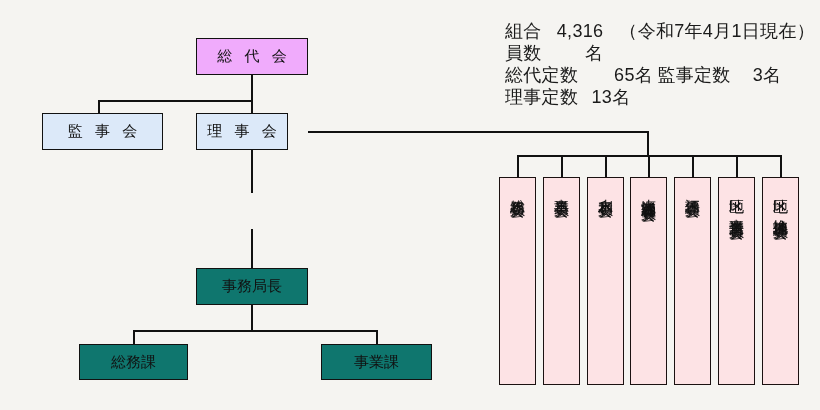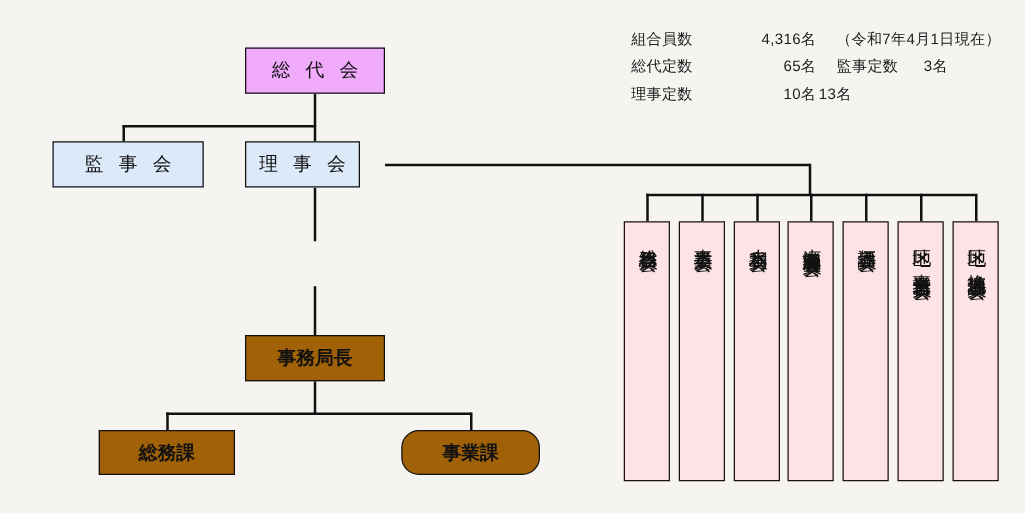--- a/index.html
+++ b/index.html
@@ -10,49 +10,49 @@
     color:#111;
     overflow:hidden;
   }
   #stage{position:relative;width:820px;height:410px;}
 
   
   .legend{
     position:absolute;
     left:505px; top:20px;
     width:310px;
-    font-size:12px;
+    font-size:18px;
     line-height:22px;
     color:#1a1a1a;
     letter-spacing:.3px;
   }
   .legend .lrow{display:flex;width:100%;}
   .legend .c1{width:78px;text-align:left;}
   .legend .c2{width:70px;text-align:right;padding-right:2px;}
   .legend .c3{width:78px;text-align:center;padding-right:6px;}
-  .legend .c4{width:56px;text-align:left;}
+  .legend .c4{width:56px;text-align:center;}
   .legend .note{padding-left:14px;white-space:nowrap;}
 
   
   .node{
     position:absolute;
     box-sizing:border-box;
     border:1.6px solid #111;
     display:flex;
     align-items:center;
     justify-content:center;
     font-size:15px;
     letter-spacing:4px;
     text-indent:4px;
     white-space:nowrap;
   }
   .node.tight{letter-spacing:0;text-indent:0;}
   .green{background:#f0abfc;}
   .blue {background:#dce9f9;}
-  .yellow{background:#a16207;font-weight:bold;}
+  .yellow{background:#0f766e;}
 
   
   .vbox{
     position:absolute;
     box-sizing:border-box;
     border:1.6px solid #1b1111;
     background:#fde3e5;
     top:177px;
     height:208px;
     width:37px;
@@ -88,21 +88,20 @@
       <span class="note">（令和7年4月1日現在）</span>
     </div>
     <div class="lrow">
       <span class="c1">総代定数</span>
       <span class="c2">65名</span>
       <span class="c3">監事定数</span>
       <span class="c4">3名</span>
     </div>
     <div class="lrow">
       <span class="c1">理事定数</span>
-      <span class="c2">10名</span>
       <span class="c4">13名</span>
     </div>
   </div>
 
   <div class="ln lnv" style="left:251px;top:75px;height:26px;"></div>
 
   <div class="ln lnh" style="left:98px;top:100px;width:154px;"></div>
 
   <div class="ln lnv" style="left:98px;top:100px;height:13px;"></div>
 
@@ -135,21 +134,21 @@
 
   <div class="node blue" style="left:42px;top:113px;width:121px;height:37px;">監 事 会</div>
 
   <div class="node blue" style="left:196px;top:113px;width:92px;height:37px;">理 事 会</div>
 
 
   <div class="node yellow tight" style="left:196px;top:268px;width:112px;height:37px;">事務局長</div>
 
   <div class="node yellow tight" style="left:79px;top:344px;width:109px;height:36px;">総務課</div>
 
-  <div class="node yellow tight" style="left:321px;top:344px;width:111px;height:36px;border-radius:14px;">事業課</div>
+  <div class="node yellow tight" style="left:321px;top:344px;width:111px;height:36px;">事業課</div>
 
   <div class="vbox" style="left:499px;">
     <span class="vtext">総務委員会</span>
   </div>
   <div class="vbox" style="left:543px;">
     <span class="vtext">事業委員会</span>
   </div>
   <div class="vbox" style="left:587px;">
     <span class="vtext">水利委員会</span>
   </div>

